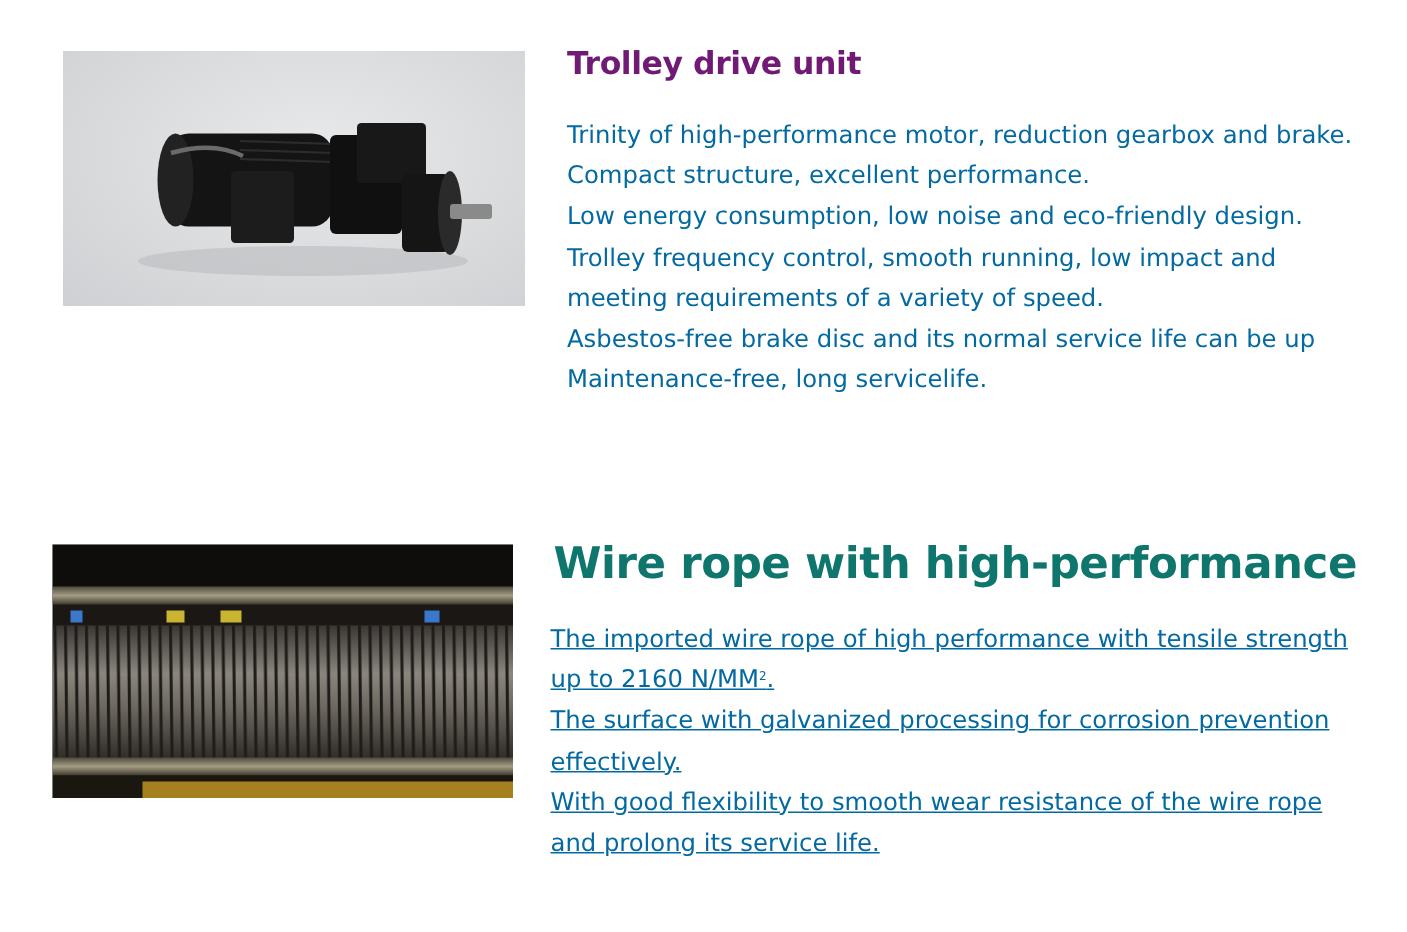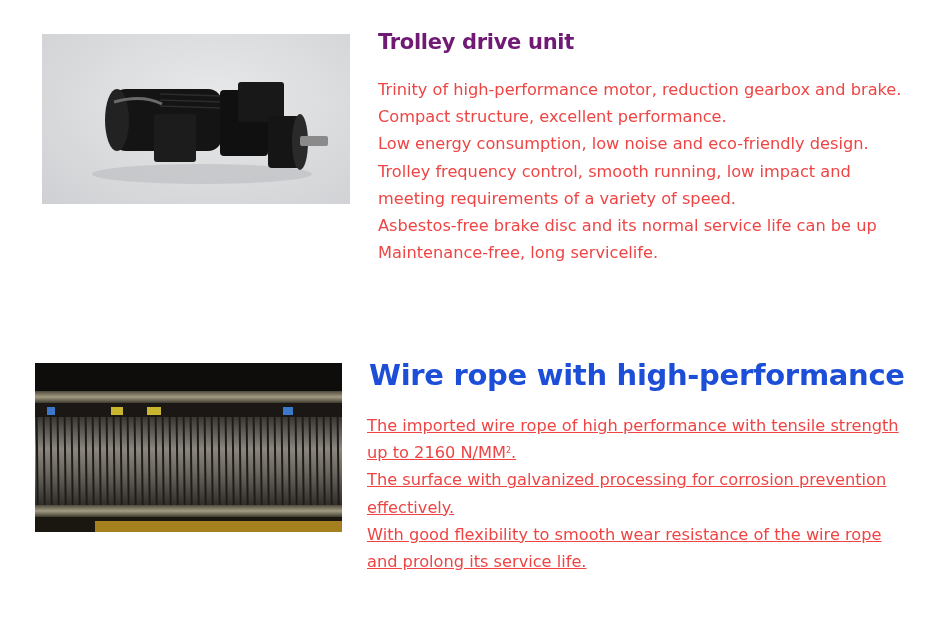--- a/index.html
+++ b/index.html
@@ -4,22 +4,22 @@
 <style>
   html, body { margin:0; padding:0; background:#ffffff; }
   body { width:938px; height:621px; position:relative; overflow:hidden;
          font-family:"DejaVu Sans", "Liberation Sans", sans-serif; color:#2b2b2b; }
   .img { position:absolute; overflow:hidden; }
   .motor-img { left:42px; top:34px; width:308px; height:170px;
     background: radial-gradient(ellipse at 55% 40%, #e8e9eb 0%, #d9dadc 60%, #cfd0d3 100%); }
   .rope-img { left:35px; top:363px; width:307px; height:169px; background:#1a1714; }
   .title { position:absolute; font-weight:bold; margin:0; letter-spacing:-0.3px; }
   .title-1 { left:378px; top:30px; font-size:21px; color:#701a75; }
-  .title-2 { left:369px; top:358px; font-size:29px; color:#1d4ed8; }
-  .body { position:absolute; font-size:16.2px; line-height:27.2px; color:#ef4444; }
+  .title-2 { left:369px; top:358px; font-size:29px; color:#0f766e; }
+  .body { position:absolute; font-size:16.2px; line-height:27.2px; color:#0369a1; }
   .body-1 { left:378px; top:76px; width:555px; }
   .body-2 { left:367px; top:412px; width:560px;text-decoration:underline; }
   .line { display:block; white-space:nowrap; }
   sup { font-size:8px; vertical-align:top; position:relative; top:-2px; }
 </style>
 </head>
 <body>
 
 <div class="img motor-img">
   <svg width="308" height="170" viewBox="0 0 308 170">

